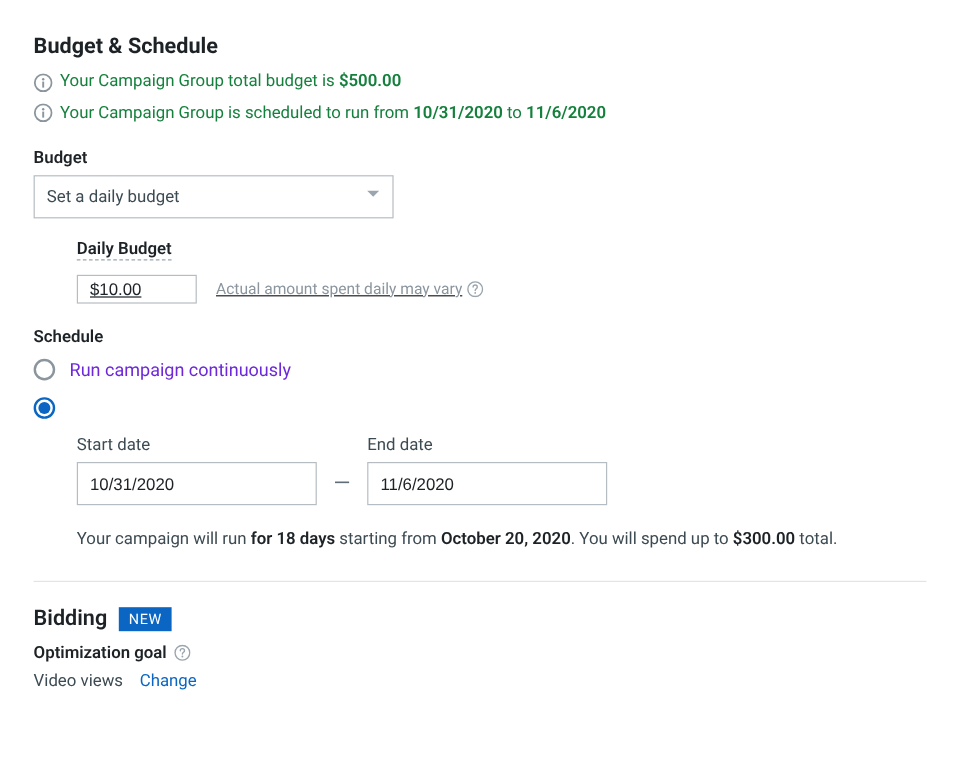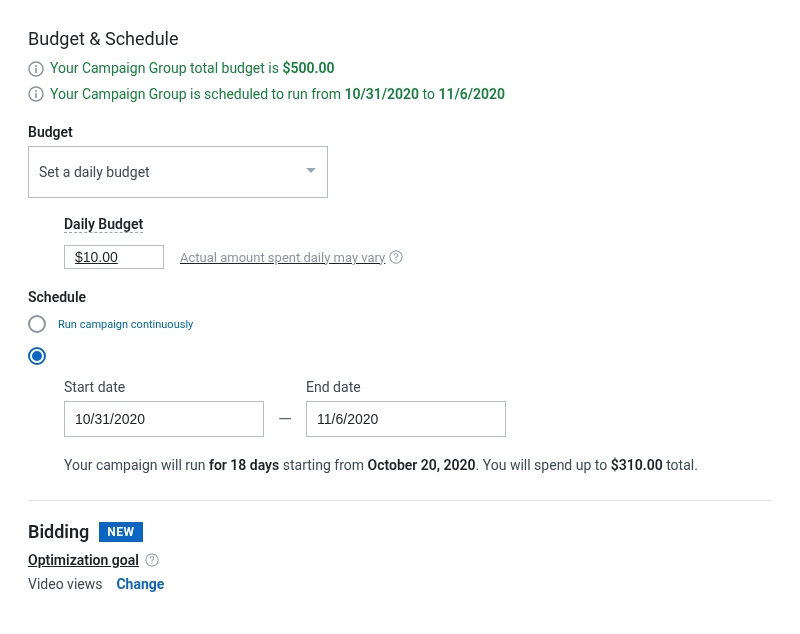--- a/index.html
+++ b/index.html
@@ -6,21 +6,21 @@
     body {
       font-family: -apple-system, BlinkMacSystemFont, "Segoe UI", Roboto, Helvetica, Arial, sans-serif;
       font-size: 14px;
       color: #1d2226;
       padding: 28px 28px 10px 28px;
       background: #fff;
       width: 800px;
     }
     h2.section-title {
       font-size: 18px;
-      font-weight: 400;
+      font-weight: 700;
       color: #1d2226;
       margin-bottom: 10px;
     }
     .info-line {
       display: flex;
       align-items: center;
       color: #15803d;
       font-size: 14px;
       margin-bottom: 6px;
       line-height: 1.4;
@@ -40,21 +40,21 @@
       font-size: 14px;
       font-weight: 600;
       color: #1d2226;
       border-bottom: 1px dashed #9aa5ad;
       display: inline-block;
       margin-bottom: 6px;
     }
     .select-box {
       position: relative;
       width: 300px;
-      height: 52px;
+      height: 36px;
       border: 1px solid #b6bdc2;
       display: flex;
       align-items: center;
       padding: 0 10px;
       font-size: 14px;
       color: #3c4a52;
       cursor: pointer;
     }
     .select-box .caret {
       position: absolute;
@@ -97,21 +97,21 @@
       justify-content: center;
       flex-shrink: 0;
     }
     .radio-outer.selected { border-color: #0a66c2; }
     .radio-outer.selected::after {
       content: '';
       width: 10px; height: 10px;
       border-radius: 50%;
       background: #0a66c2;
     }
-    .radio-text { font-size: 11px; color: #0369a1; }
+    .radio-text { font-size: 15px; color: #6d28d9; }
     .schedule-inputs {
       display: flex;
       align-items: flex-end;
       gap: 14px;
       margin-left: 36px;
     }
     .date-col { display: flex; flex-direction: column; }
     .date-label { font-size: 14px; color: #3c4a52; margin-bottom: 6px; }
     .date-input {
       width: 200px;
@@ -139,44 +139,43 @@
       display: flex;
       align-items: center;
       gap: 10px;
       margin-bottom: 10px;
     }
     .bidding-header h2 { font-size: 18px; font-weight: 600; }
     .new-badge {
       background: #0a66c2;
       color: #fff;
       font-size: 12px;
-      font-weight: 700;
+      font-weight: 400;
       padding: 3px 8px;
       letter-spacing: 0.5px;
     }
     .opt-goal-label {
       font-size: 14px;
       font-weight: 600;
       color: #1d2226;
       display: inline-flex;
       align-items: center;
       gap: 6px;
       margin-bottom: 8px;
-      text-decoration: underline;
     }
     .opt-goal-row {
       display: flex;
       align-items: center;
       gap: 14px;
       font-size: 14px;
     }
     .opt-goal-row .val { color: #3c4a52; }
     .change-link {
       color: #0a66c2;
-      font-weight: 700;
+      font-weight: 400;
       cursor: pointer;
     }
     svg.help-icon { cursor: help; }
   </style>
 </head>
 <body>
 
 
 
 
@@ -248,21 +247,21 @@
     <input class="date-input" value="10/31/2020" style="">
   </div>
   <span class="dash">—</span>
   <div class="date-col">
     <span class="date-label">End date</span>
     <input class="date-input" value="11/6/2020" style="">
   </div>
 </div>
 
 <div class="run-summary">
-  <span>Your campaign will run </span><strong>for 18 days</strong><span> starting from </span><strong>October 20, 2020</strong><span>. You will spend up to </span><strong>$310.00</strong><span> total.</span>
+  <span>Your campaign will run </span><strong>for 18 days</strong><span> starting from </span><strong>October 20, 2020</strong><span>. You will spend up to </span><strong>$300.00</strong><span> total.</span>
 </div>
 
 <hr class="divider">
 
 
 <div class="bidding-header">
   <h2>Bidding</h2>
   <span class="new-badge">NEW</span>
 </div>
 

